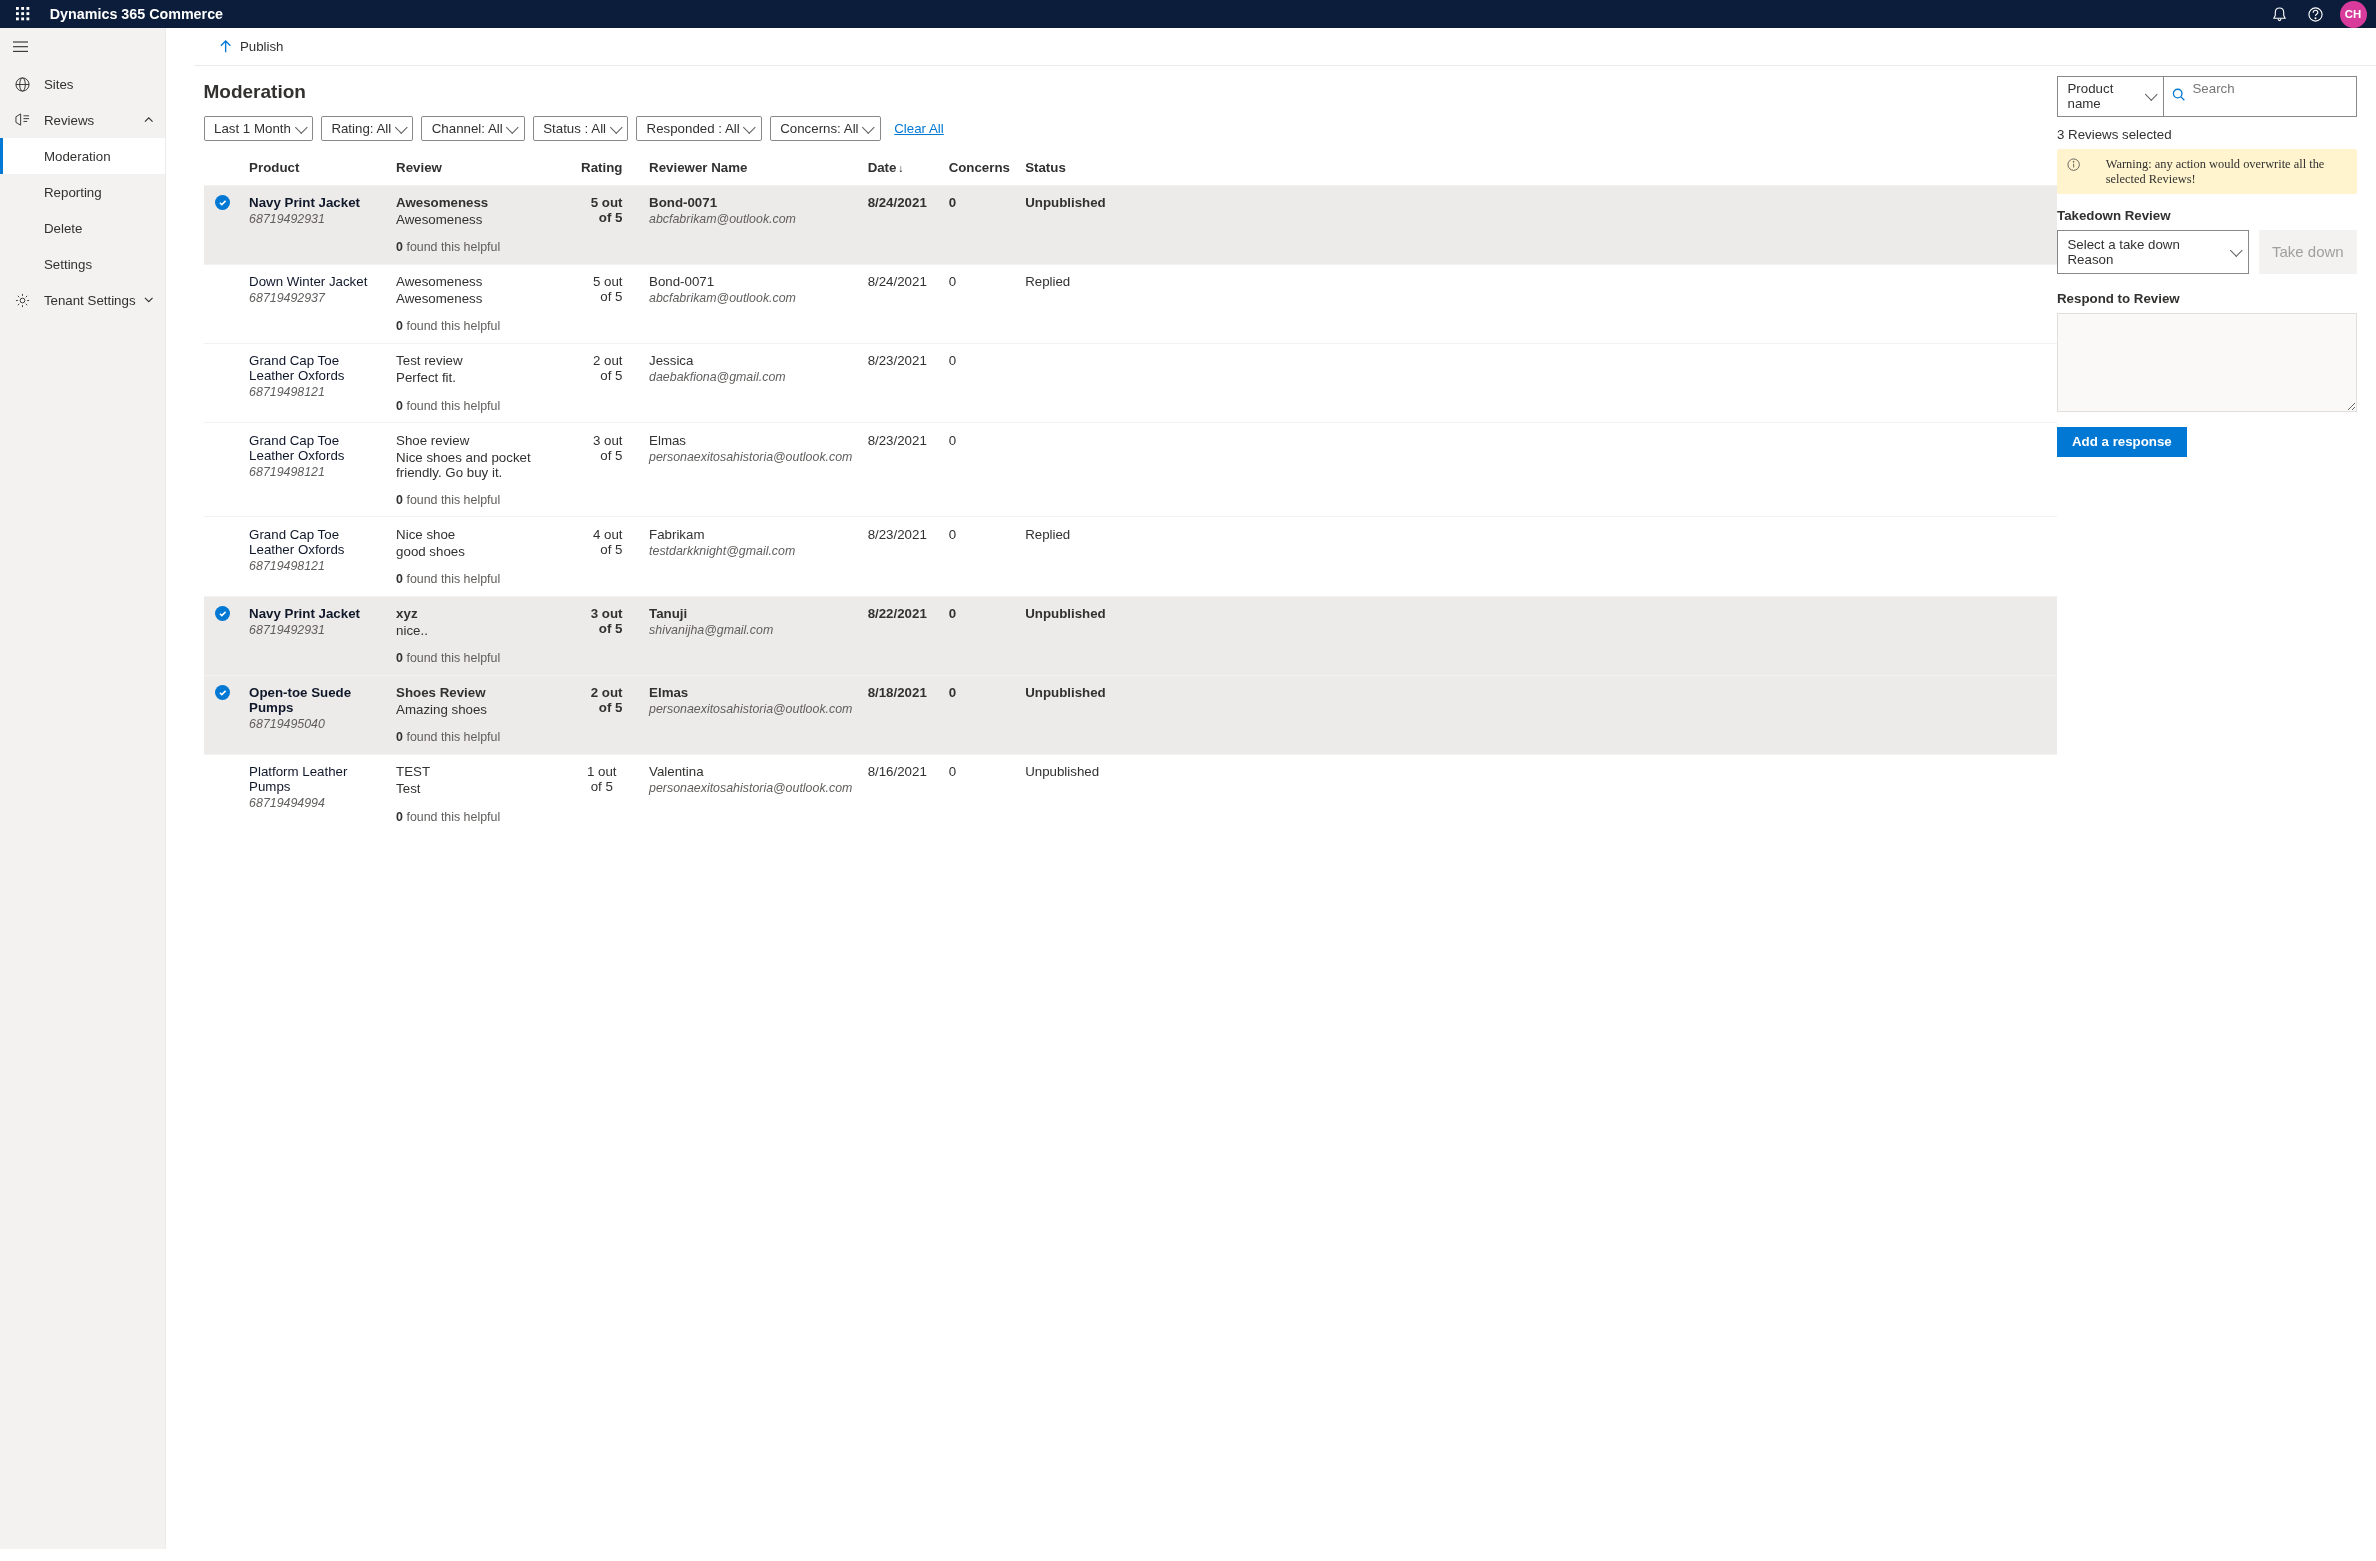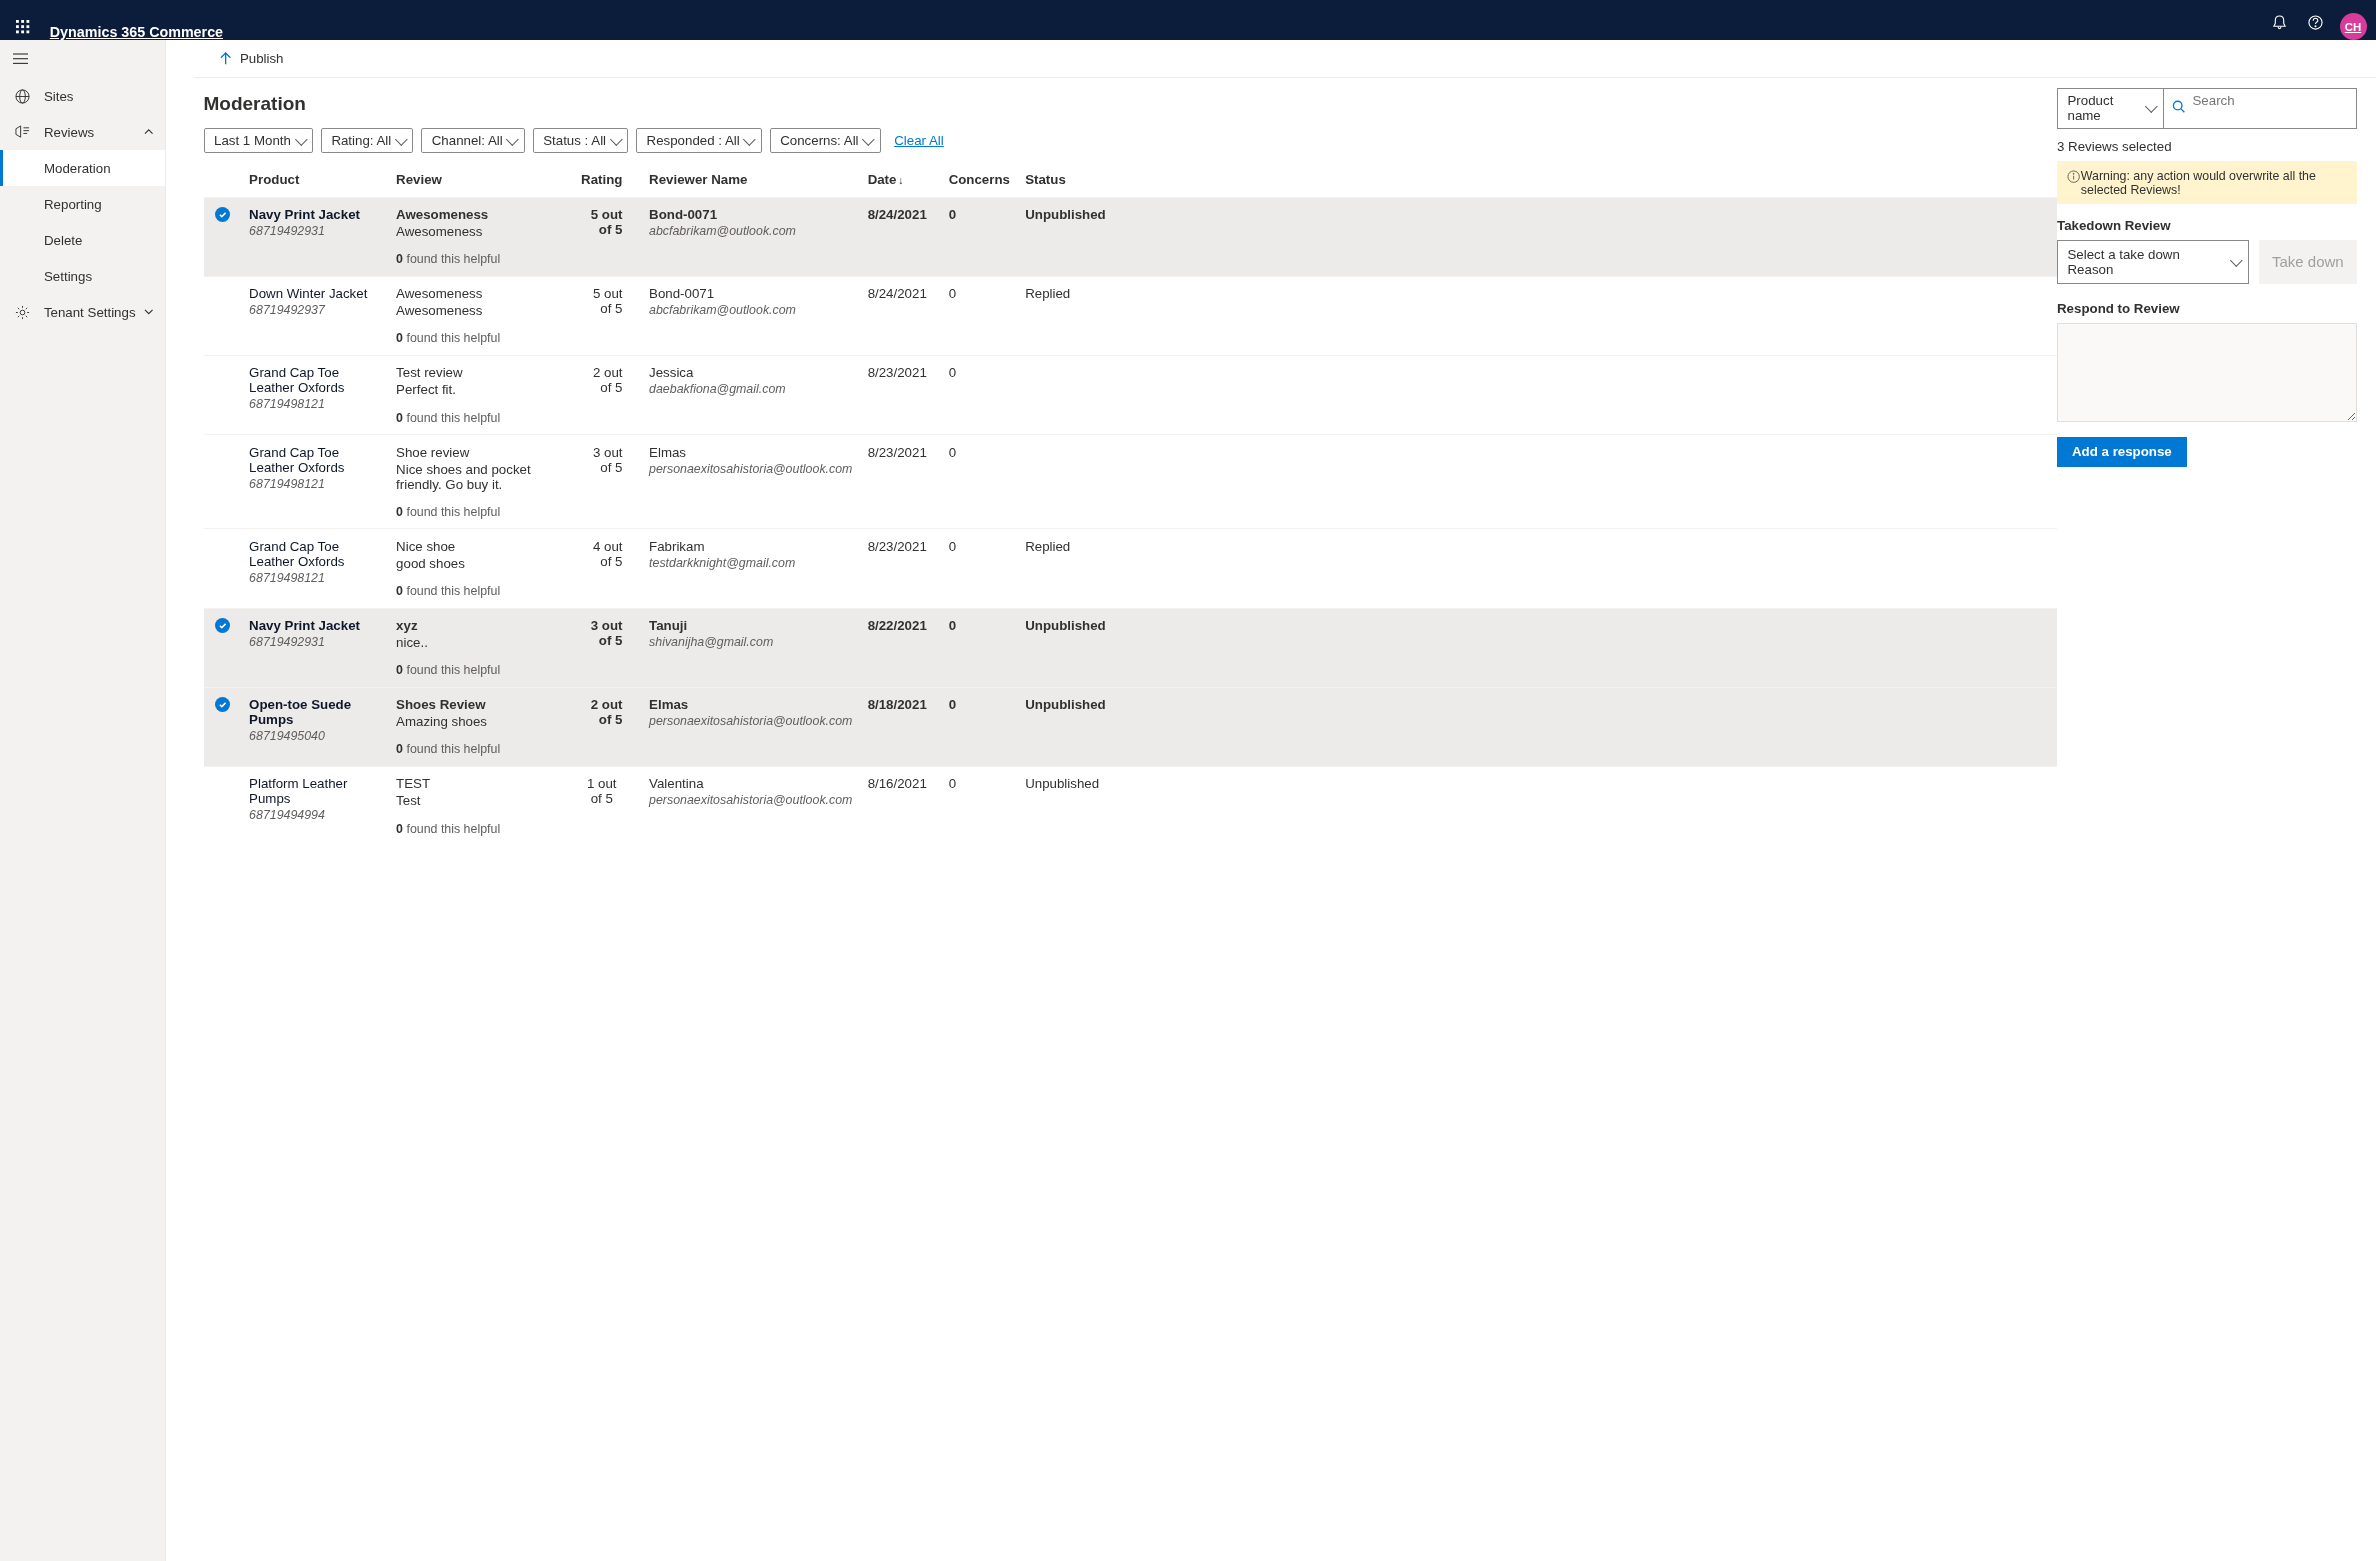--- a/index.html
+++ b/index.html
@@ -1,19 +1,19 @@
 <!DOCTYPE html>
 <html style="font-size:15px"><head>
 <meta charset="utf-8">
 <style>
 * { box-sizing: border-box; margin: 0; padding: 0; }
 body { font-family: "Segoe UI", -apple-system, sans-serif; font-size: 13.3px; color: #323130; background: #fff; }
 
 
-.topbar { background: #0b1d3a; color: #fff; height: 40px; display: flex; align-items: flex-end; padding: 0 9.5px; text-decoration: underline; }
+.topbar { background: #0b1d3a; color: #fff; height: 28px; display: flex; align-items: center; padding: 0 9.5px; }
 .waffle { width: 27px; height: 27px; display: flex; align-items: center; justify-content: center; cursor: pointer; }
 .waffle svg { fill: #fff; }
 .brand { margin-left: 13.3px; font-size: 14.3px; font-weight: 600; color: #fff; }
 .topbar-spacer { flex: 1; }
 .topbar-icon { width: 36px; height: 36px; display: flex; align-items: center; justify-content: center; cursor: pointer; }
 .topbar-icon svg { stroke: #fff; fill: none; }
 .avatar { width: 27px; height: 27px; border-radius: 50%; background: #d83b9c; color: #fff; display: flex; align-items: center; justify-content: center; font-size: 11.4px; font-weight: 600; margin-left: 5.7px; cursor: pointer; }
 
 
 .shell { display: flex; height: calc(100vh - 40px); }
@@ -70,21 +70,21 @@
 
 .panel-top-row { display: flex; gap: 0; margin-bottom: 9.5px; }
 .panel-select { border: 1px solid #8a8886; padding: 4.8px 23px 4.8px 9.5px; font-size: 13.3px; position: relative; cursor: pointer; background: #fff; width: 107px; }
 .panel-select::after { content: ""; position: absolute; right: 7.6px; top: 50%; width: 7.6px; height: 7.6px; border-right: 1px solid #605e5c; border-bottom: 1px solid #605e5c; transform: translateY(-70%) rotate(45deg); }
 .panel-search { flex: 1; border: 1px solid #8a8886; border-left: none; padding: 4.8px 7.6px 4.8px 28.5px; font-size: 13.3px; position: relative; }
 .panel-search input { border: none; outline: none; width: 100%; font-size: 13.3px; }
 .panel-search-icon { position: absolute; left: 7.6px; top: 50%; transform: translateY(-50%); }
 
 .panel-status { font-size: 13.3px; margin: 7.6px 0 7.6px 0; }
 
-.warning-box { background: #fff4ce; border-radius: 1.9px; padding: 7.6px 9.5px; display: flex; gap: 1px; font-size: 12.4px; margin-bottom: 13.3px; }
+.warning-box { background: #fff4ce; border-radius: 1.9px; padding: 7.6px 9.5px; display: flex; gap: 26px; font-size: 12.4px; margin-bottom: 13.3px; font-family: Liberation Serif, serif; }
 .warning-box svg { flex-shrink: 0; margin-top: 1px; }
 
 .panel-section-title { font-size: 13.3px; font-weight: 600; margin-bottom: 7.6px; }
 
 .takedown-row { display: flex; gap: 9.5px; margin-bottom: 17px; }
 .takedown-select { flex: 1; border: 1px solid #8a8886; padding: 5.7px 23px 5.7px 9.5px; font-size: 13.3px; position: relative; cursor: pointer; background: #fff; color: #323130; }
 .takedown-select::after { content: ""; position: absolute; right: 7.6px; top: 50%; width: 7.6px; height: 7.6px; border-right: 1px solid #605e5c; border-bottom: 1px solid #605e5c; transform: translateY(-70%) rotate(45deg); }
 .takedown-btn { background: #f3f2f1; border: none; padding: 5.7px 13.3px; font-size: 15px; color: #a19f9d; cursor: not-allowed; }
 
 .respond-textarea { width: 100%; height: 99px; border: 1px solid #e1dfdd; background: #faf9f8; resize: vertical; padding: 5.7px; font-family: inherit; font-size: 13.3px; outline: none; margin-bottom: 11.4px; }

